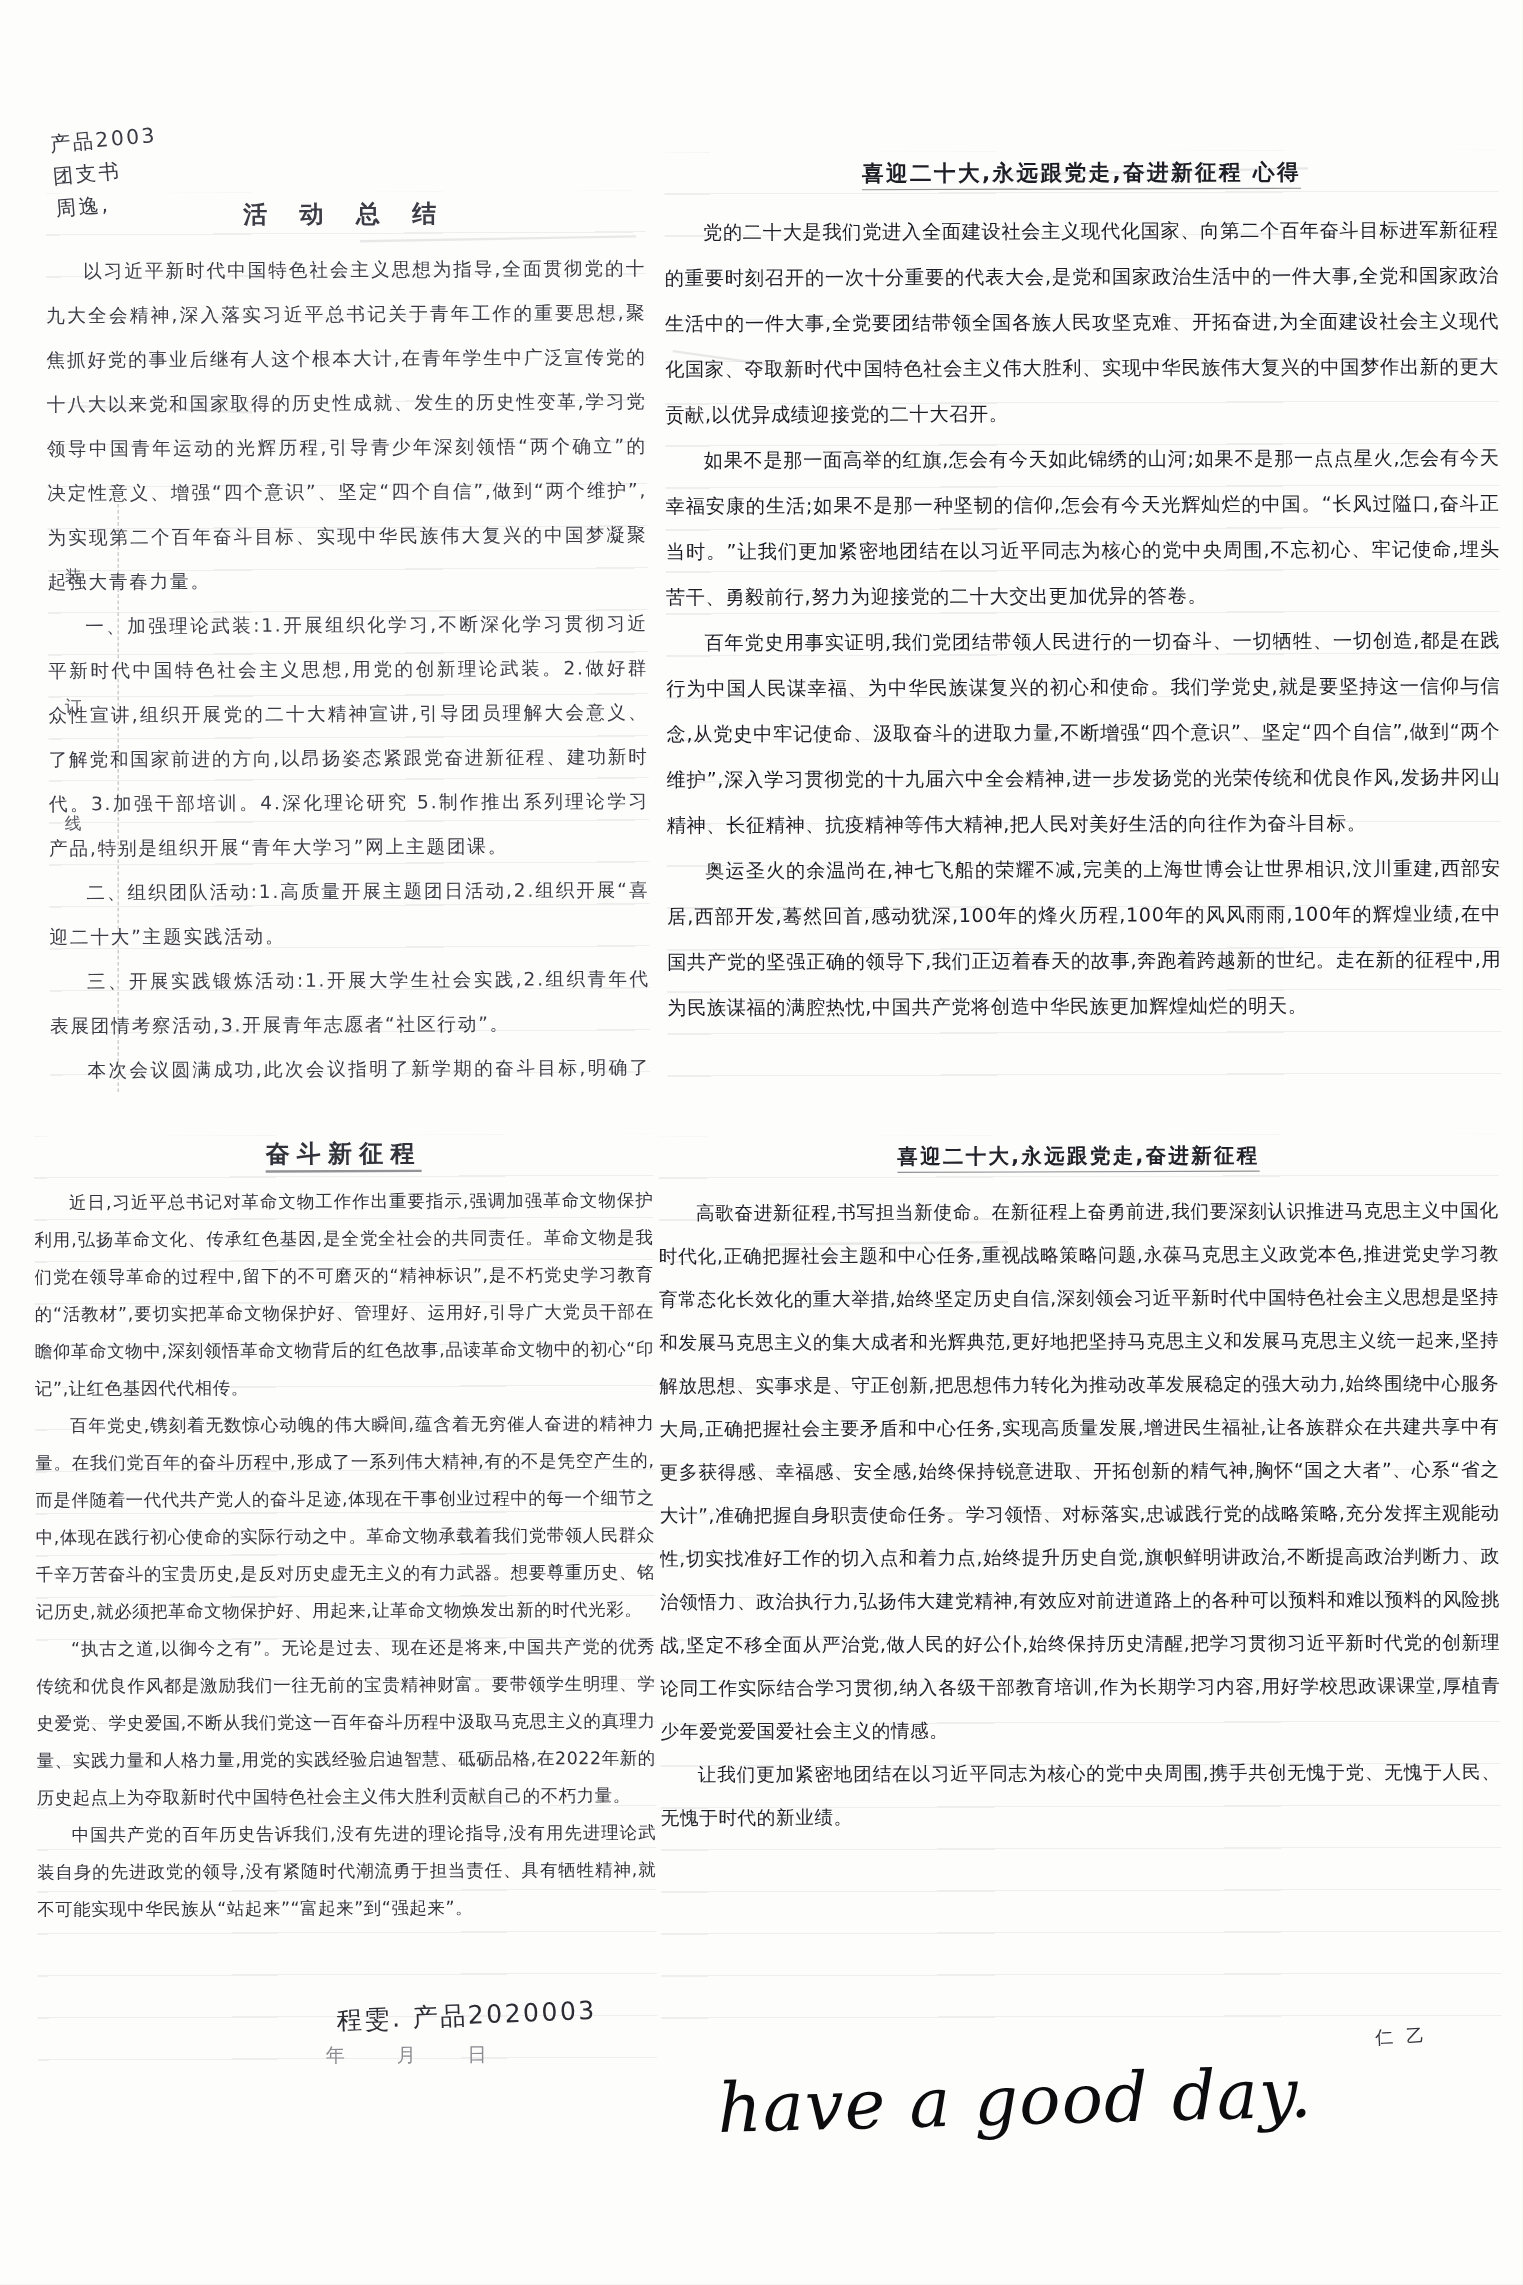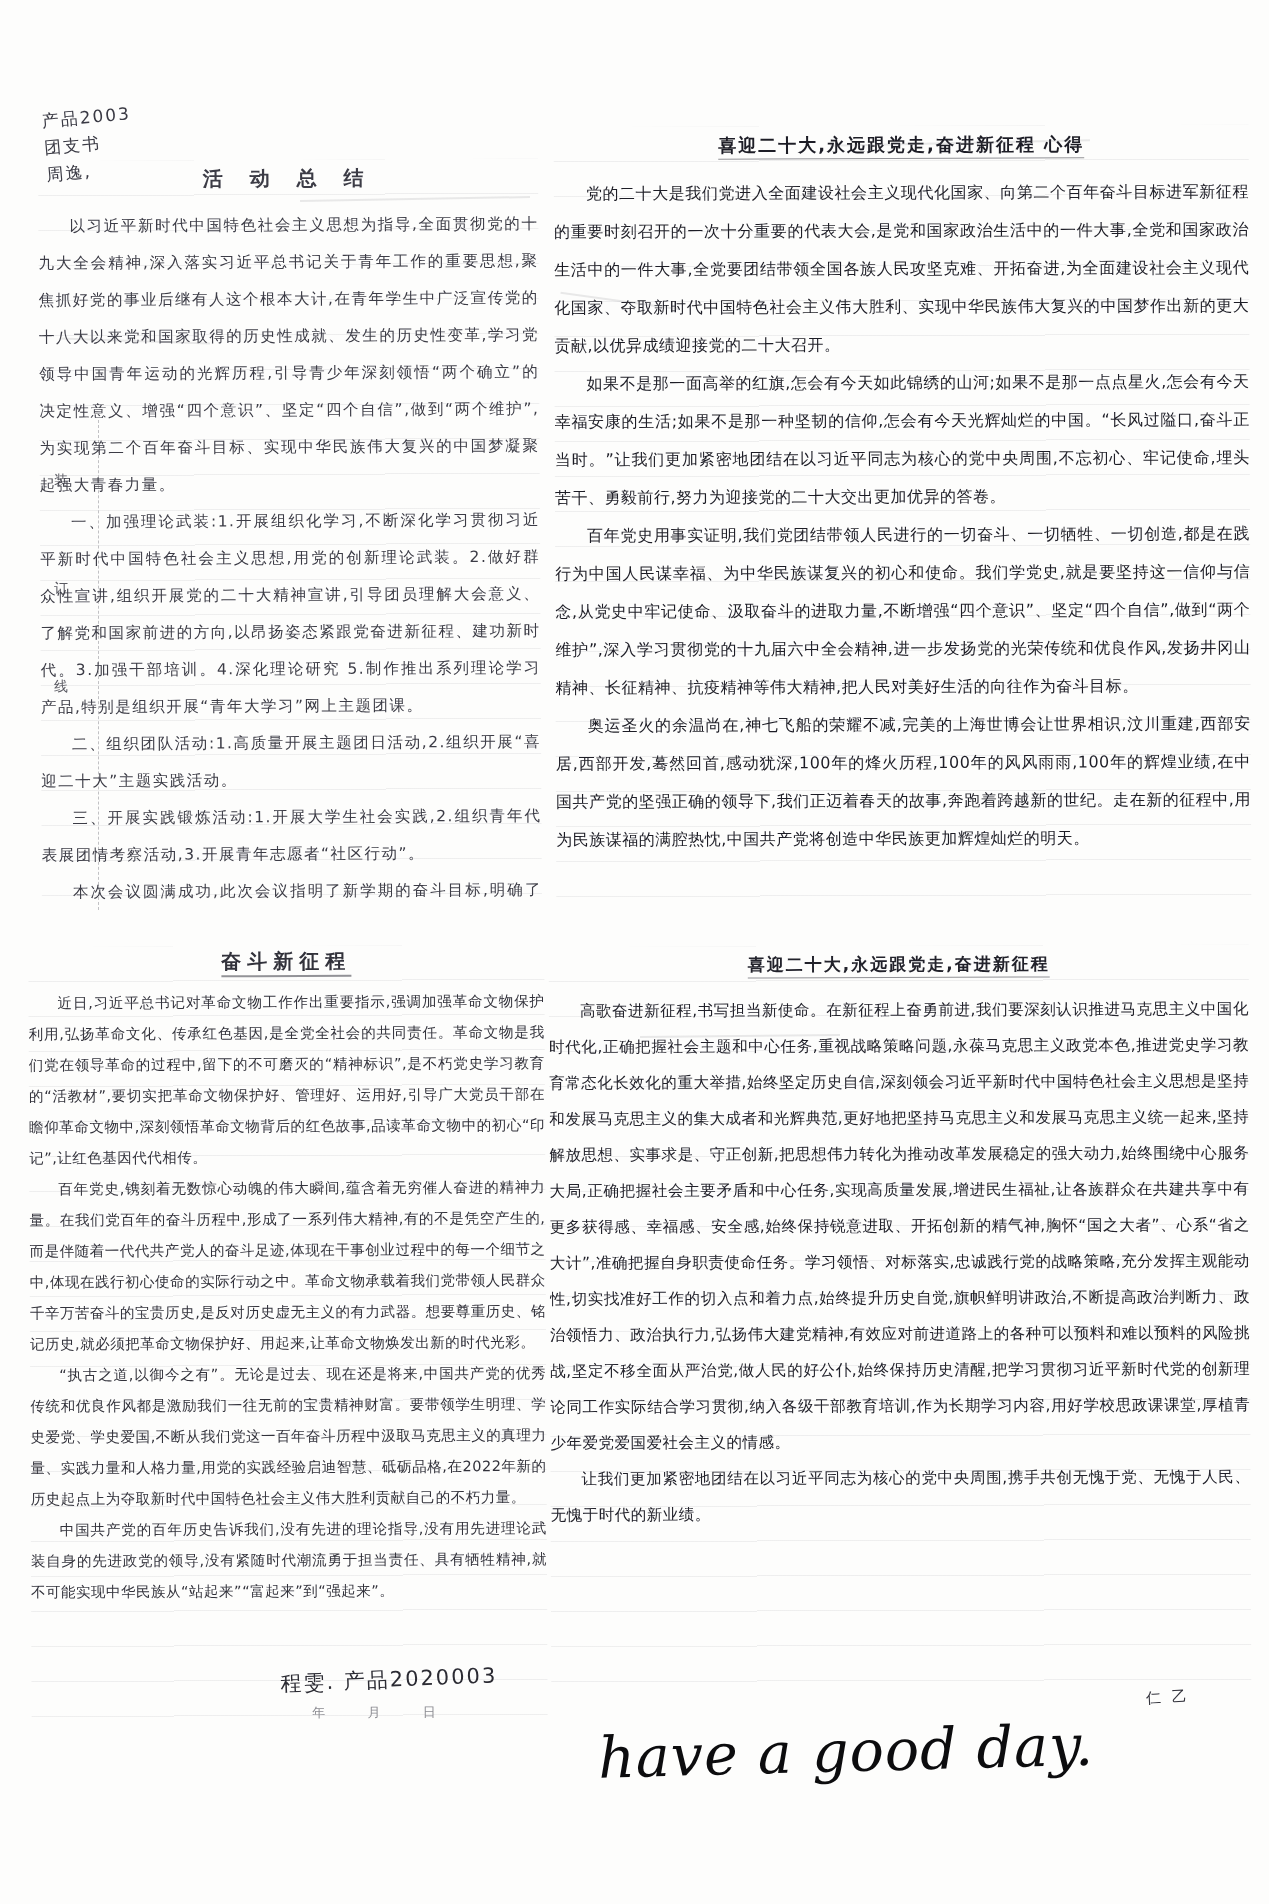--- a/index.html
+++ b/index.html
@@ -46,22 +46,22 @@
     color:#32323b;font-size:14.5px;line-height:31px;letter-spacing:.5px;
     transform:rotate(-.25deg);}
   #page3 .page-title{font-size:20px;letter-spacing:6px;}
   #page3 .para-area{height:652px;overflow:hidden;}
   .signature{
     position:absolute;right:50px;bottom:44px;
     font-size:21px;letter-spacing:2px;color:#2b2b33;
     transform:rotate(-2deg);
   }
   .date-line{
-    position:absolute;right:108px;bottom:12px;
-    font-size:13px;color:#8a8a90;word-spacing:30px;letter-spacing:4px;
+    position:absolute;right:138px;bottom:12px;
+    font-size:16px;color:#8a8a90;word-spacing:30px;letter-spacing:4px;
   }
   
   #page4{left:550px;top:946px;width:700px;height:756px;
     color:#22222b;font-size:15.5px;line-height:36px;letter-spacing:.5px;
     transform:rotate(-.2deg);}
   #page4 .page-title{font-size:17px;letter-spacing:2px;}
   
   .corner-note{
     position:absolute;left:44px;top:104px;
     color:#3a3a44;font-size:17px;line-height:27px;letter-spacing:2px;

